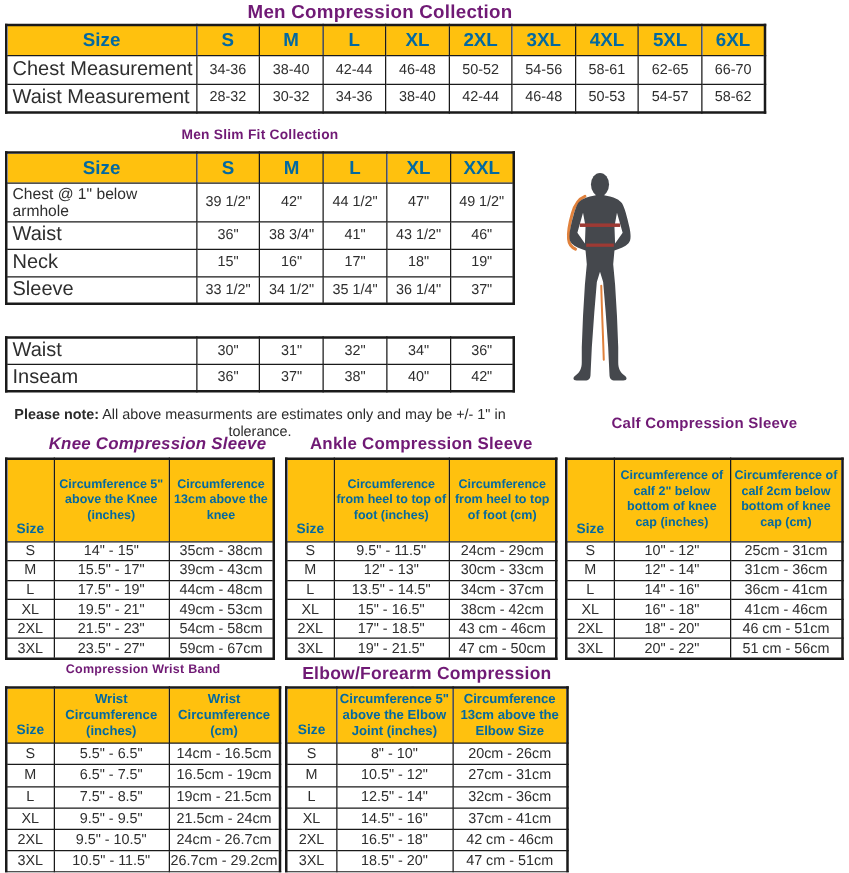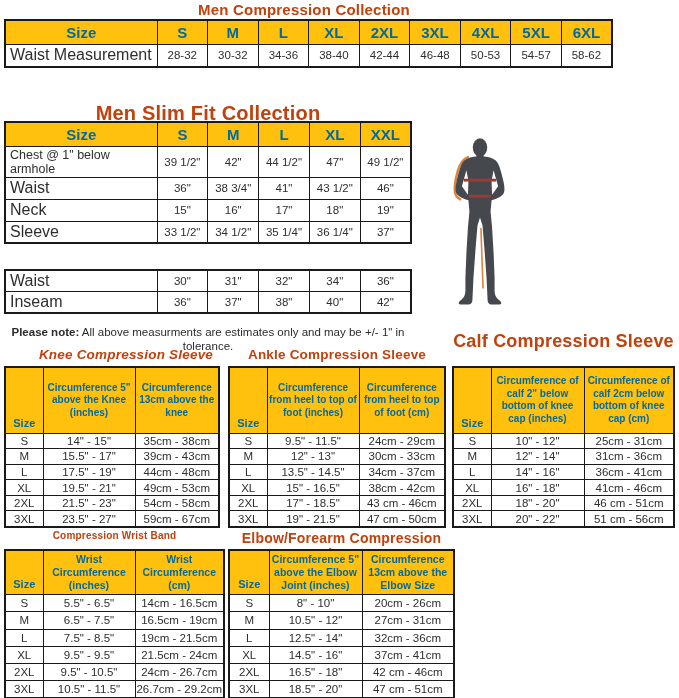--- a/index.html
+++ b/index.html
@@ -1,29 +1,29 @@
 <!DOCTYPE html>
 <html style="--gold: #FFC10E;"><head>
 <meta charset="utf-8">
 <style>
   html,body { margin:0; padding:0; background:#ffffff; }
   .canvas {
     position:relative; width:679px; height:698px; background:#fff;
     font-family:"Liberation Sans", sans-serif; color:#2b2b2b; overflow:hidden;
   }
   .section-title {
-    position:absolute; font-weight:bold; color:#c2410c; text-align:center;
+    position:absolute; font-weight:bold; color:#701a75; text-align:center;
     letter-spacing:0.2px;
   }
   #title-comp  { top:1px;   left:4px;  width:600px; font-size:15px; }
-  #title-slim  { top:102px; left:4px;  width:408px; font-size:20px; }
+  #title-slim  { top:102px; left:4px;  width:408px; font-size:11px; }
   #title-pant  { top:249px; left:4px;  width:408px; font-size:15px; }
   #title-knee  { top:347px; left:18px;  width:216px; font-size:13.5px;font-style:italic; }
   #title-ankle { top:347px; left:228px; width:218px; font-size:13.5px; }
-  #title-calf  { top:331px; left:452px; width:223px; font-size:18px; }
+  #title-calf  { top:331px; left:452px; width:223px; font-size:12px; }
   #title-wrist { top:530px; left:4px;  width:221px; font-size:10px; }
   #title-elbow { top:530px; left:228px; width:227px; font-size:14px; }
 
   table {
     position:absolute; border-collapse:collapse; table-layout:fixed;
     background:#fff; border:2px solid #1a1a1a;
   }
   th, td { border:1px solid #1a1a1a; overflow:hidden; }
   th {
     background:var(--gold, #FFC10E); font-weight:bold; color:#0369a1;
@@ -99,20 +99,32 @@
           <th>XL</th>
           <th>2XL</th>
           <th>3XL</th>
           <th>4XL</th>
           <th>5XL</th>
           <th>6XL</th>
         </tr>
       </thead>
     <tbody>
         <tr>
+          <td>Chest Measurement</td>
+          <td>34-36</td>
+          <td>38-40</td>
+          <td>42-44</td>
+          <td>46-48</td>
+          <td>50-52</td>
+          <td>54-56</td>
+          <td>58-61</td>
+          <td>62-65</td>
+          <td>66-70</td>
+        </tr>
+        <tr>
           <td>Waist Measurement</td>
           <td>28-32</td>
           <td>30-32</td>
           <td>34-36</td>
           <td>38-40</td>
           <td>42-44</td>
           <td>46-48</td>
           <td>50-53</td>
           <td>54-57</td>
           <td>58-62</td>

